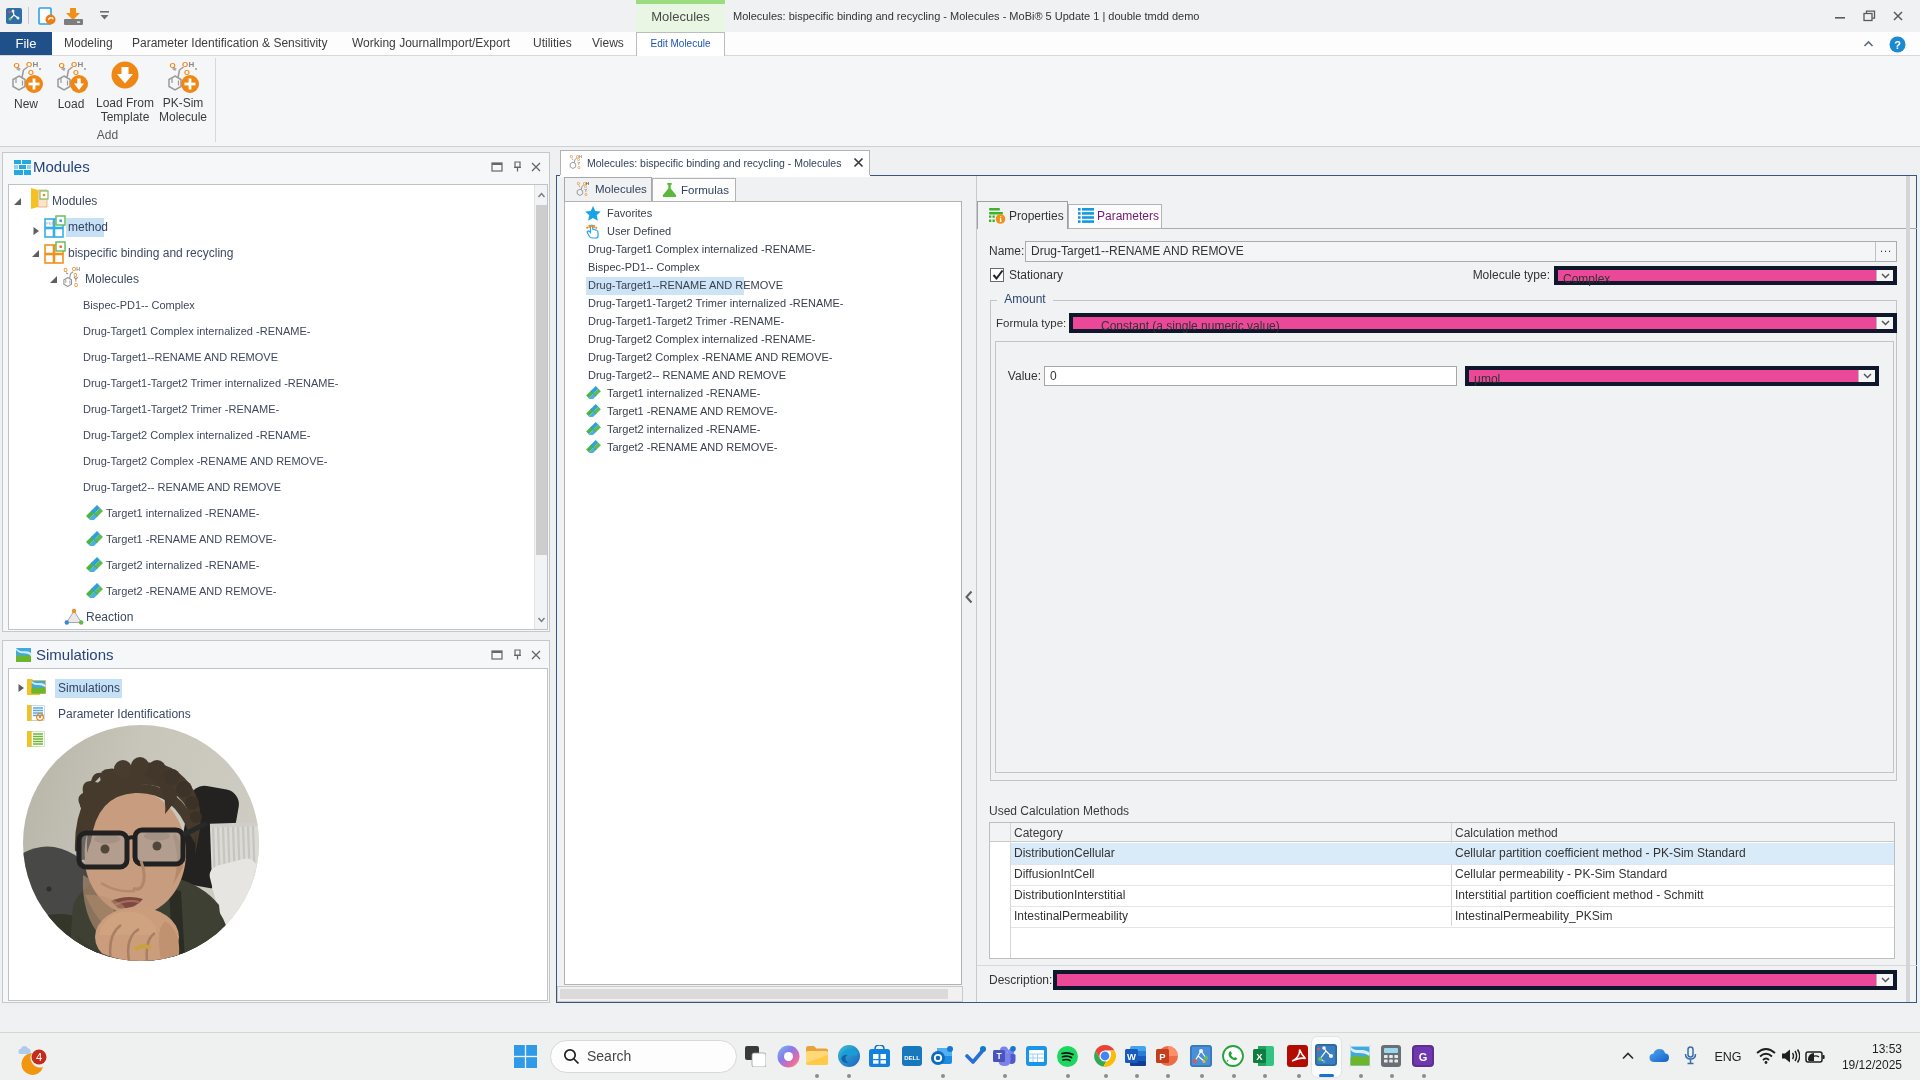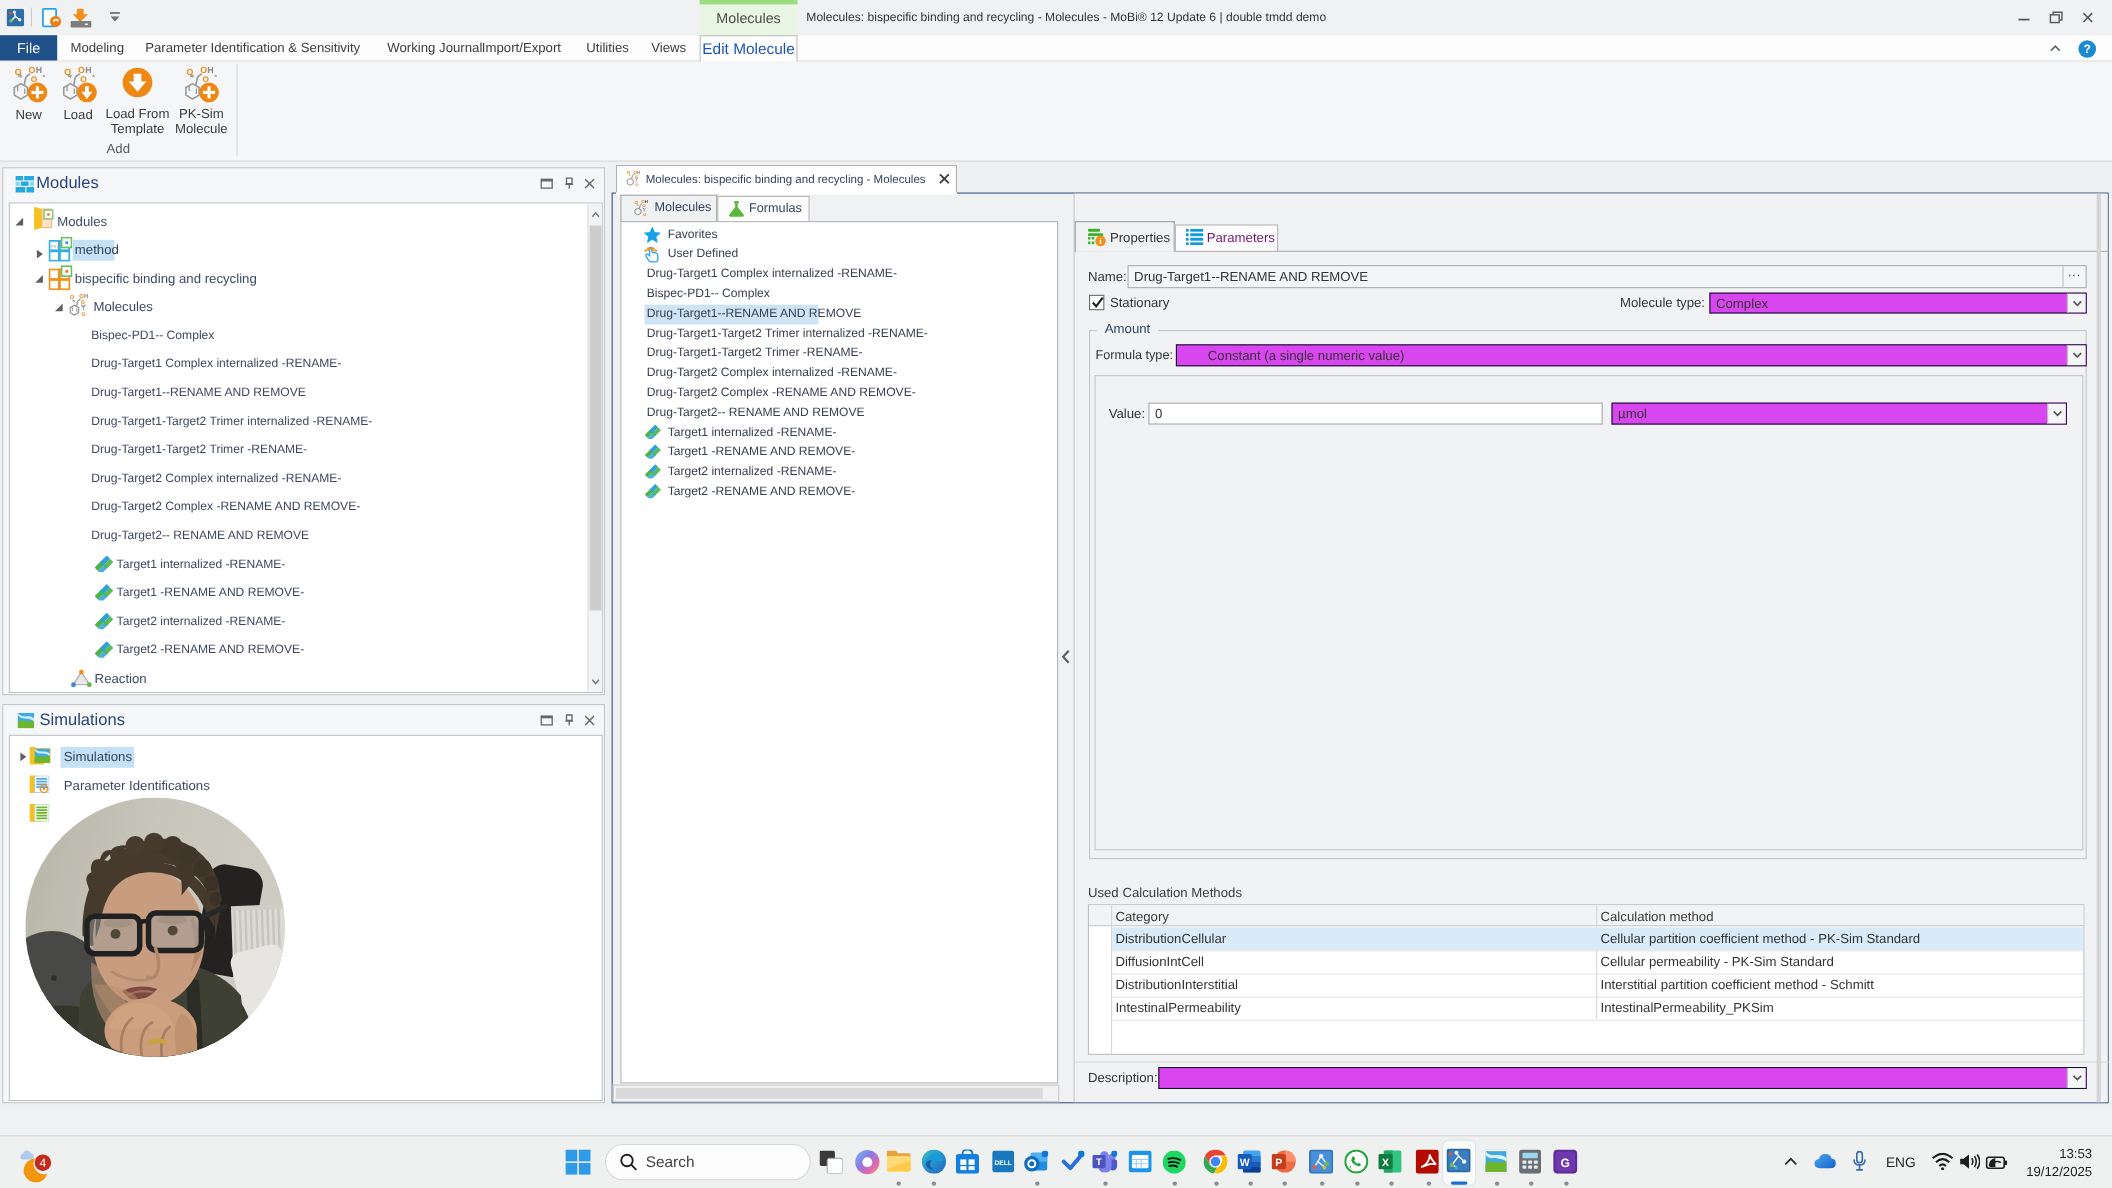--- a/index.html
+++ b/index.html
@@ -5,21 +5,21 @@
 * { margin:0; padding:0; box-sizing:border-box; }
 html,body { width:1920px; height:1080px; overflow:hidden; font-family:"Liberation Sans", sans-serif; }
 .abs { position:absolute; }
 #app { position:relative; width:1920px; height:1080px; background:#f0f1f2; }
 .nav { font-size:12px; color:#3d3d3d; white-space:nowrap; }
 .leafrow { left:74px; height:26px; line-height:26px; font-size:11px; color:#3e485e; }
 .targrow { left:97px; height:26px; line-height:26px; font-size:11px; color:#3e485e; }
 .dnaico { left:77px; }
 .lrow { left:23px; height:18px; line-height:18px; font-size:11px; color:#373f4d; }
 .lrowi { left:42px; height:18px; line-height:18px; font-size:11px; color:#373f4d; }
-.combo { background:#d946ef; border:1px solid #0f172a; font-size:12px; color:#333; line-height:18px; padding-left:5px; }
+.combo { background:#ec4899; border:4px solid #0f172a; font-size:12px; color:#333; line-height:18px; padding-left:5px; }
 .cbtn { position:absolute; right:0; top:0; bottom:0; width:17px; border-left:1px solid #b8b8b8; background:#f4f5f6; display:flex; align-items:center; justify-content:center; }
 .tcell { height:21px; line-height:21px; font-size:12px; color:#333; }
 .dot { position:absolute; top:41px; width:4px; height:4px; border-radius:2px; background:#8a8d90; }
 svg { display:block; }
 </style>
 </head>
 <body>
 <div id="app">
 
 <div class="abs" id="titlebar" style="left:0;top:0;width:1920px;height:32px;background:#f0f1f2;">
@@ -45,21 +45,21 @@
   </svg>
   <svg class="abs" style="left:99px;top:11px;" width="11" height="9" viewBox="0 0 11 9">
     <rect x="1" y="0" width="9" height="1.6" fill="#6f6f6f"></rect>
     <path d="M1.5 4 h8 L5.5 8.5 z" fill="#6f6f6f"></path>
   </svg>
 
   <div class="abs" style="left:636px;top:0;width:89px;height:32px;background:#eaf6e4;"></div>
   <div class="abs" style="left:636px;top:0;width:89px;height:4px;background:#9bdc80;"></div>
   <div class="abs" style="left:636px;top:0;width:89px;height:32px;line-height:33px;text-align:center;font-size:13px;color:#4a4a4a;">Molecules</div>
 
-  <div class="abs" style="left:733px;top:10px;font-size:11px;color:#333;">Molecules: bispecific binding and recycling - Molecules - MoBi® 12 Update 6 | double tmdd demo</div>
+  <div class="abs" style="left:733px;top:10px;font-size:11px;color:#333;">Molecules: bispecific binding and recycling - Molecules - MoBi® 5 Update 1 | double tmdd demo</div>
 
   <svg class="abs" style="left:1833px;top:9px;" width="14" height="14" viewBox="0 0 14 14">
         <rect x="2" y="8" width="10" height="1.6" fill="#5a5a5a"></rect>
       </svg>
   <svg class="abs" style="left:1862px;top:9px;" width="14" height="14" viewBox="0 0 14 14">
     <rect x="2" y="4.5" width="8" height="7" fill="none" stroke="#5a5a5a" stroke-width="1.3"></rect>
     <path d="M4.5 4.5 v-2.3 h8 v7 h-2.3" fill="none" stroke="#5a5a5a" stroke-width="1.3"></path>
   </svg>
   <svg class="abs" style="left:1891px;top:9px;" width="14" height="14" viewBox="0 0 14 14">
         <path d="M3 3 L11 11 M11 3 L3 11" stroke="#5a5a5a" stroke-width="1.5"></path>
@@ -67,21 +67,21 @@
 </div>
 
 <div class="abs" id="menubar" style="left:0;top:32px;width:1920px;height:24px;background:#fdfdfe;border-bottom:1px solid #d8d8d8;">
   <div class="abs" style="left:0;top:0;width:52px;height:23px;background:#20508a;color:#fff;text-align:center;line-height:23px;font-size:13px;">File</div>
   <div class="abs nav" style="left:64px;top:4px;">Modeling</div>
   <div class="abs nav" style="left:132px;top:4px;">Parameter Identification &amp; Sensitivity</div>
   <div class="abs nav" style="left:352px;top:4px;">Working Journal</div>
   <div class="abs nav" style="left:438px;top:4px;">Import/Export</div>
   <div class="abs nav" style="left:533px;top:4px;">Utilities</div>
   <div class="abs nav" style="left:592px;top:4px;">Views</div>
-  <div class="abs" style="left:636px;top:0;width:89px;height:24px;background:#fff;border:1px solid #bcbcbc;border-bottom:none;text-align:center;line-height:22px;font-size:14px;color:#1d54b4;">Edit Molecule</div>
+  <div class="abs" style="left:636px;top:0;width:89px;height:24px;background:#fff;border:1px solid #bcbcbc;border-bottom:none;text-align:center;line-height:22px;font-size:10px;color:#1d54b4;">Edit Molecule</div>
   <svg class="abs" style="left:1862px;top:6px;" width="13" height="13" viewBox="0 0 13 13">
         <path d="M2.5 8 L6.5 4 L10.5 8" fill="none" stroke="#5f6a75" stroke-width="1.6"></path>
       </svg>
   <svg class="abs" style="left:1889px;top:4px;" width="17" height="17" viewBox="0 0 17 17">
     <circle cx="8.5" cy="8.5" r="8" fill="#1b8ad1"></circle>
     <text x="8.5" y="12.5" font-size="11" font-weight="bold" fill="#fff" text-anchor="middle" font-family="Liberation Sans">?</text>
   </svg>
 </div>
 
 <div class="abs" id="ribbon" style="left:0;top:56px;width:1920px;height:91px;background:#f5f6f7;border-bottom:1px solid #d0d0d0;">

